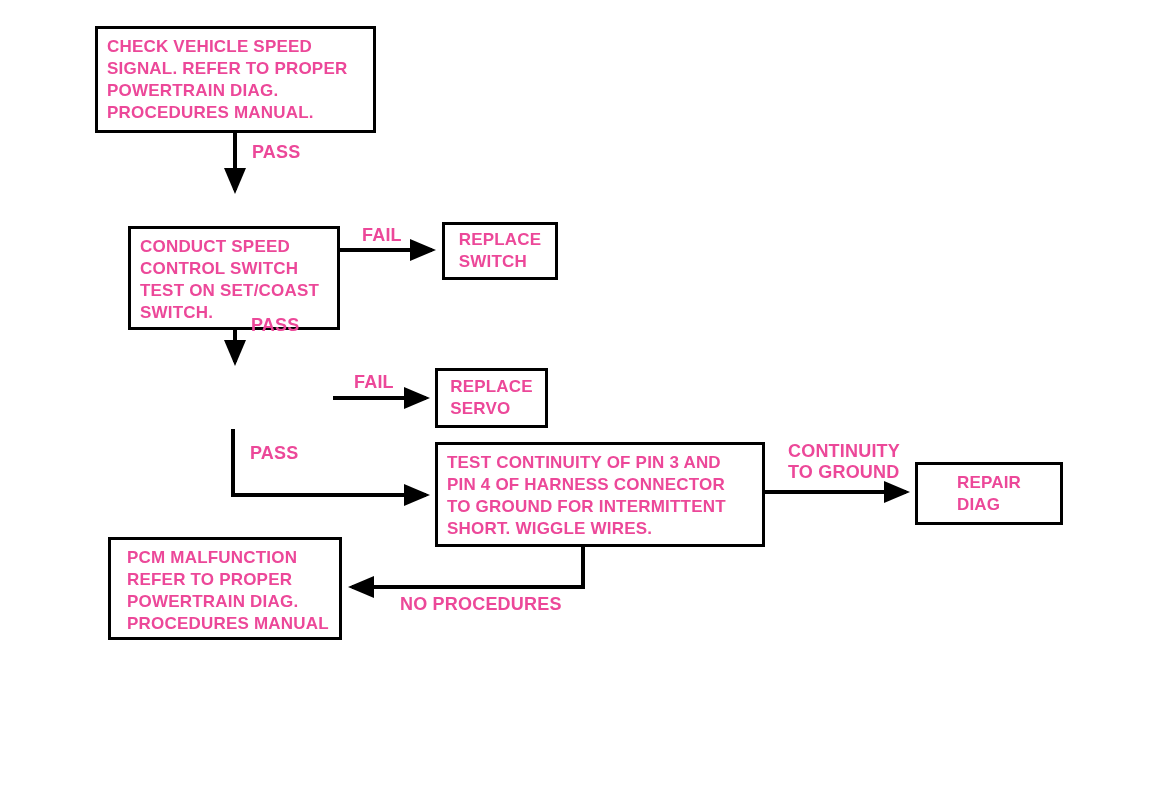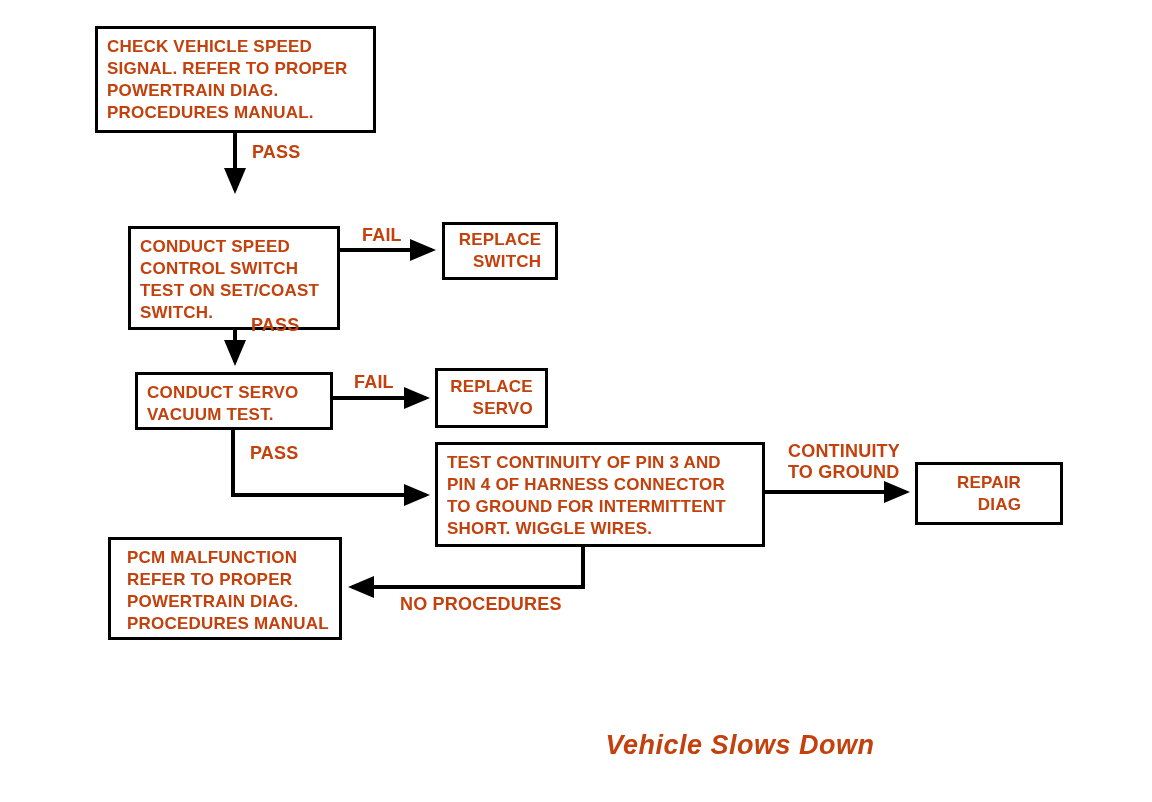--- a/index.html
+++ b/index.html
@@ -2,40 +2,40 @@
 <html><head>
 <meta charset="utf-8">
 <style>
   html, body { margin: 0; padding: 0; background: #ffffff; }
   .canvas {
     position: relative;
     width: 1152px;
     height: 802px;
     background: #ffffff;
     font-family: "Liberation Sans", sans-serif;
-    color: #c2410c;
+    color: #ec4899;
     overflow: hidden;
   }
   .node {
     position: absolute;
     box-sizing: border-box;
     border: 3px solid #000000;
     background: #ffffff;
     font-weight: bold;
     font-size: 17px;
     line-height: 22px;
     white-space: pre-line;
     letter-spacing: 0.2px;
   }
   .node.pad { padding: 7px 9px; }
   .node.center {
     display: flex;
     align-items: center;
     justify-content: center;
-    text-align: right;
+    text-align: left;
   }
   .edge-label {
     position: absolute;
     font-weight: bold;
     font-size: 18px;
     line-height: 21px;
     white-space: pre-line;
     letter-spacing: 0.2px;
   }
   .diagram-title {
@@ -82,22 +82,20 @@
 PROCEDURES MANUAL.</div>
 
   <div class="node pad" style="left:128px; top:198px; width:212px; height:104px;margin-top:28px;">CONDUCT SPEED
 CONTROL SWITCH
 TEST ON SET/COAST
 SWITCH.</div>
 
   <div class="node center" style="left:442px; top:222px; width:116px; height:58px;">REPLACE
 SWITCH</div>
 
-  <div class="node pad" style="left:135px; top:372px; width:198px; height:58px;">CONDUCT SERVO
-VACUUM TEST.</div>
 
   <div class="node center" style="left:435px; top:368px; width:113px; height:60px;">REPLACE
 SERVO</div>
 
   <div class="node pad" style="left:435px; top:442px; width:330px; height:105px;">TEST CONTINUITY OF PIN 3 AND
 PIN 4 OF HARNESS CONNECTOR
 TO GROUND FOR INTERMITTENT
 SHORT. WIGGLE WIRES.</div>
 
   <div class="node center" style="left:915px; top:462px; width:148px; height:63px;">REPAIR
@@ -116,15 +114,14 @@
 
   <div class="edge-label" style="left:354px; top:372px;">FAIL</div>
 
   <div class="edge-label" style="left:250px; top:443px;">PASS</div>
 
   <div class="edge-label" style="left:775px; top:441px;margin-left:13px;">CONTINUITY
 TO GROUND</div>
 
   <div class="edge-label" style="left:400px; top:594px;">NO PROCEDURES</div>
 
-  <div class="diagram-title">Vehicle Slows Down</div>
 
 </div>
 
 </body></html>

